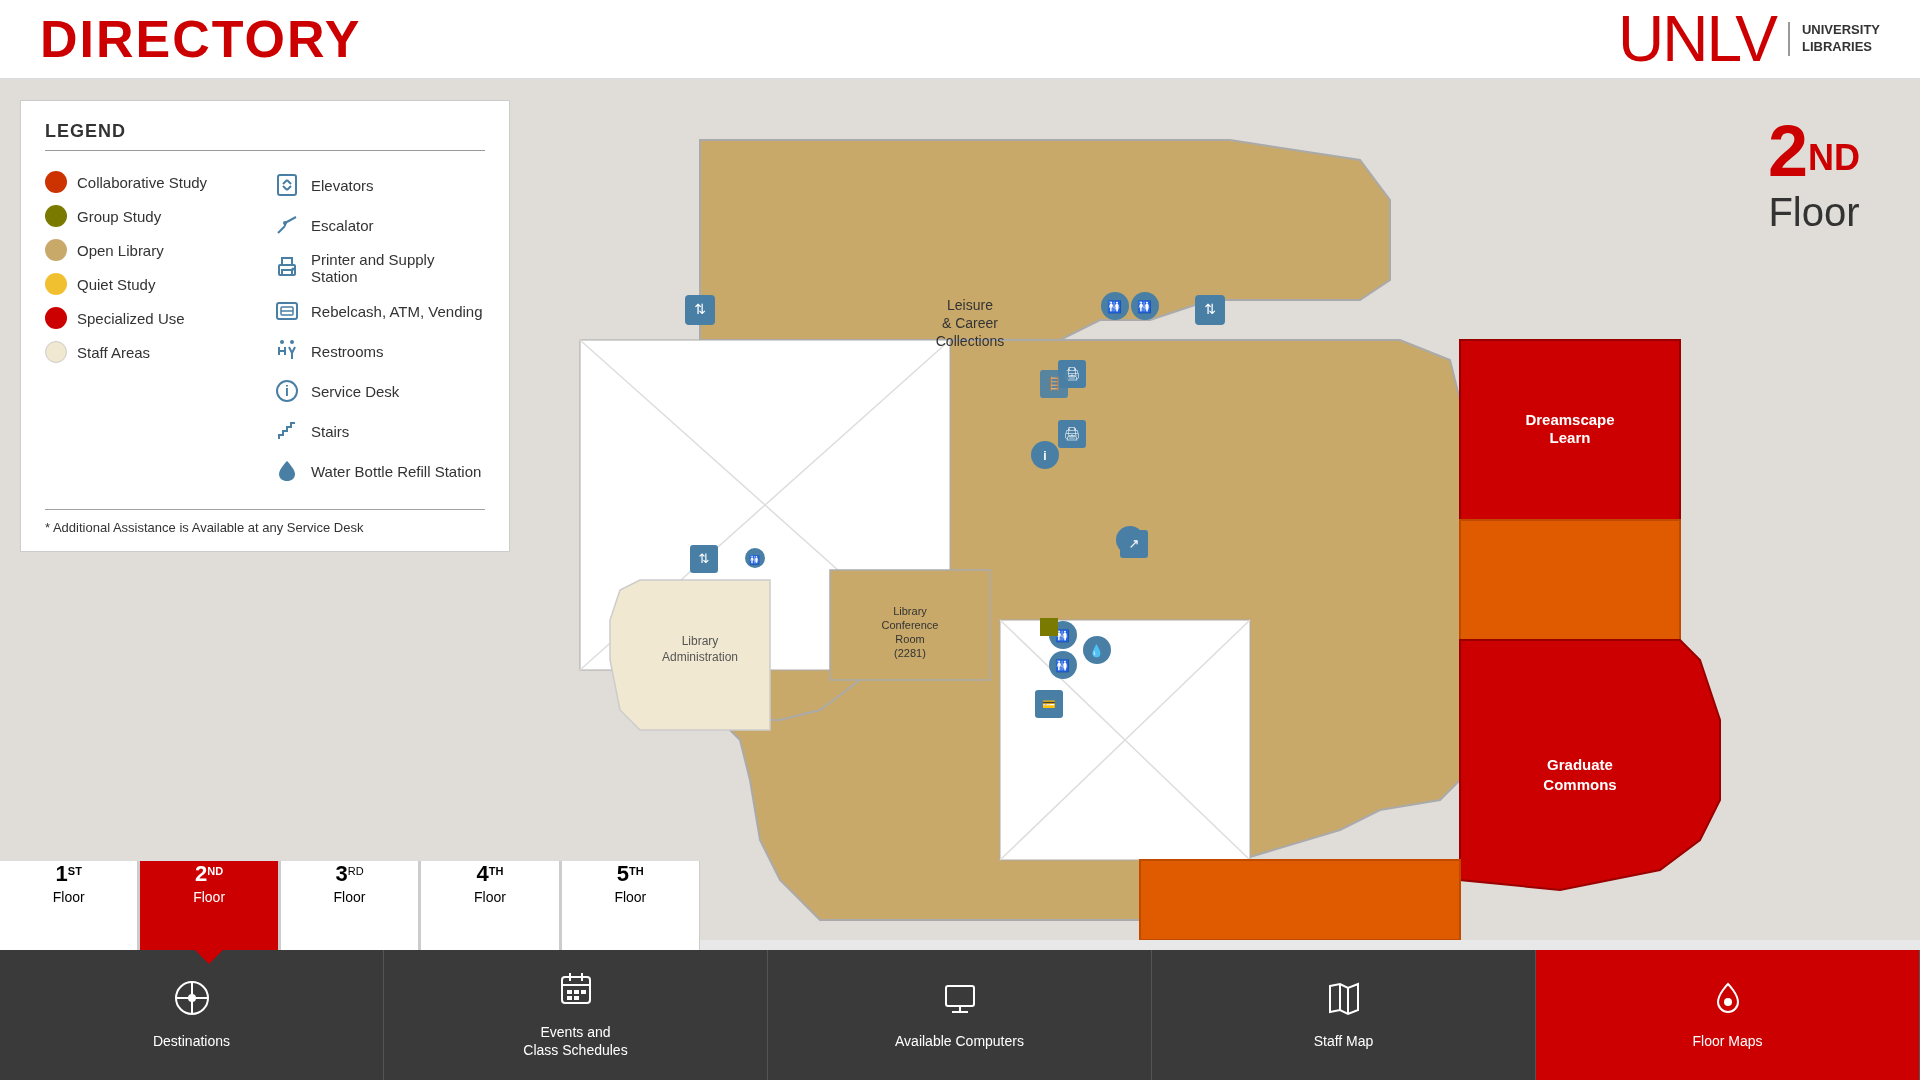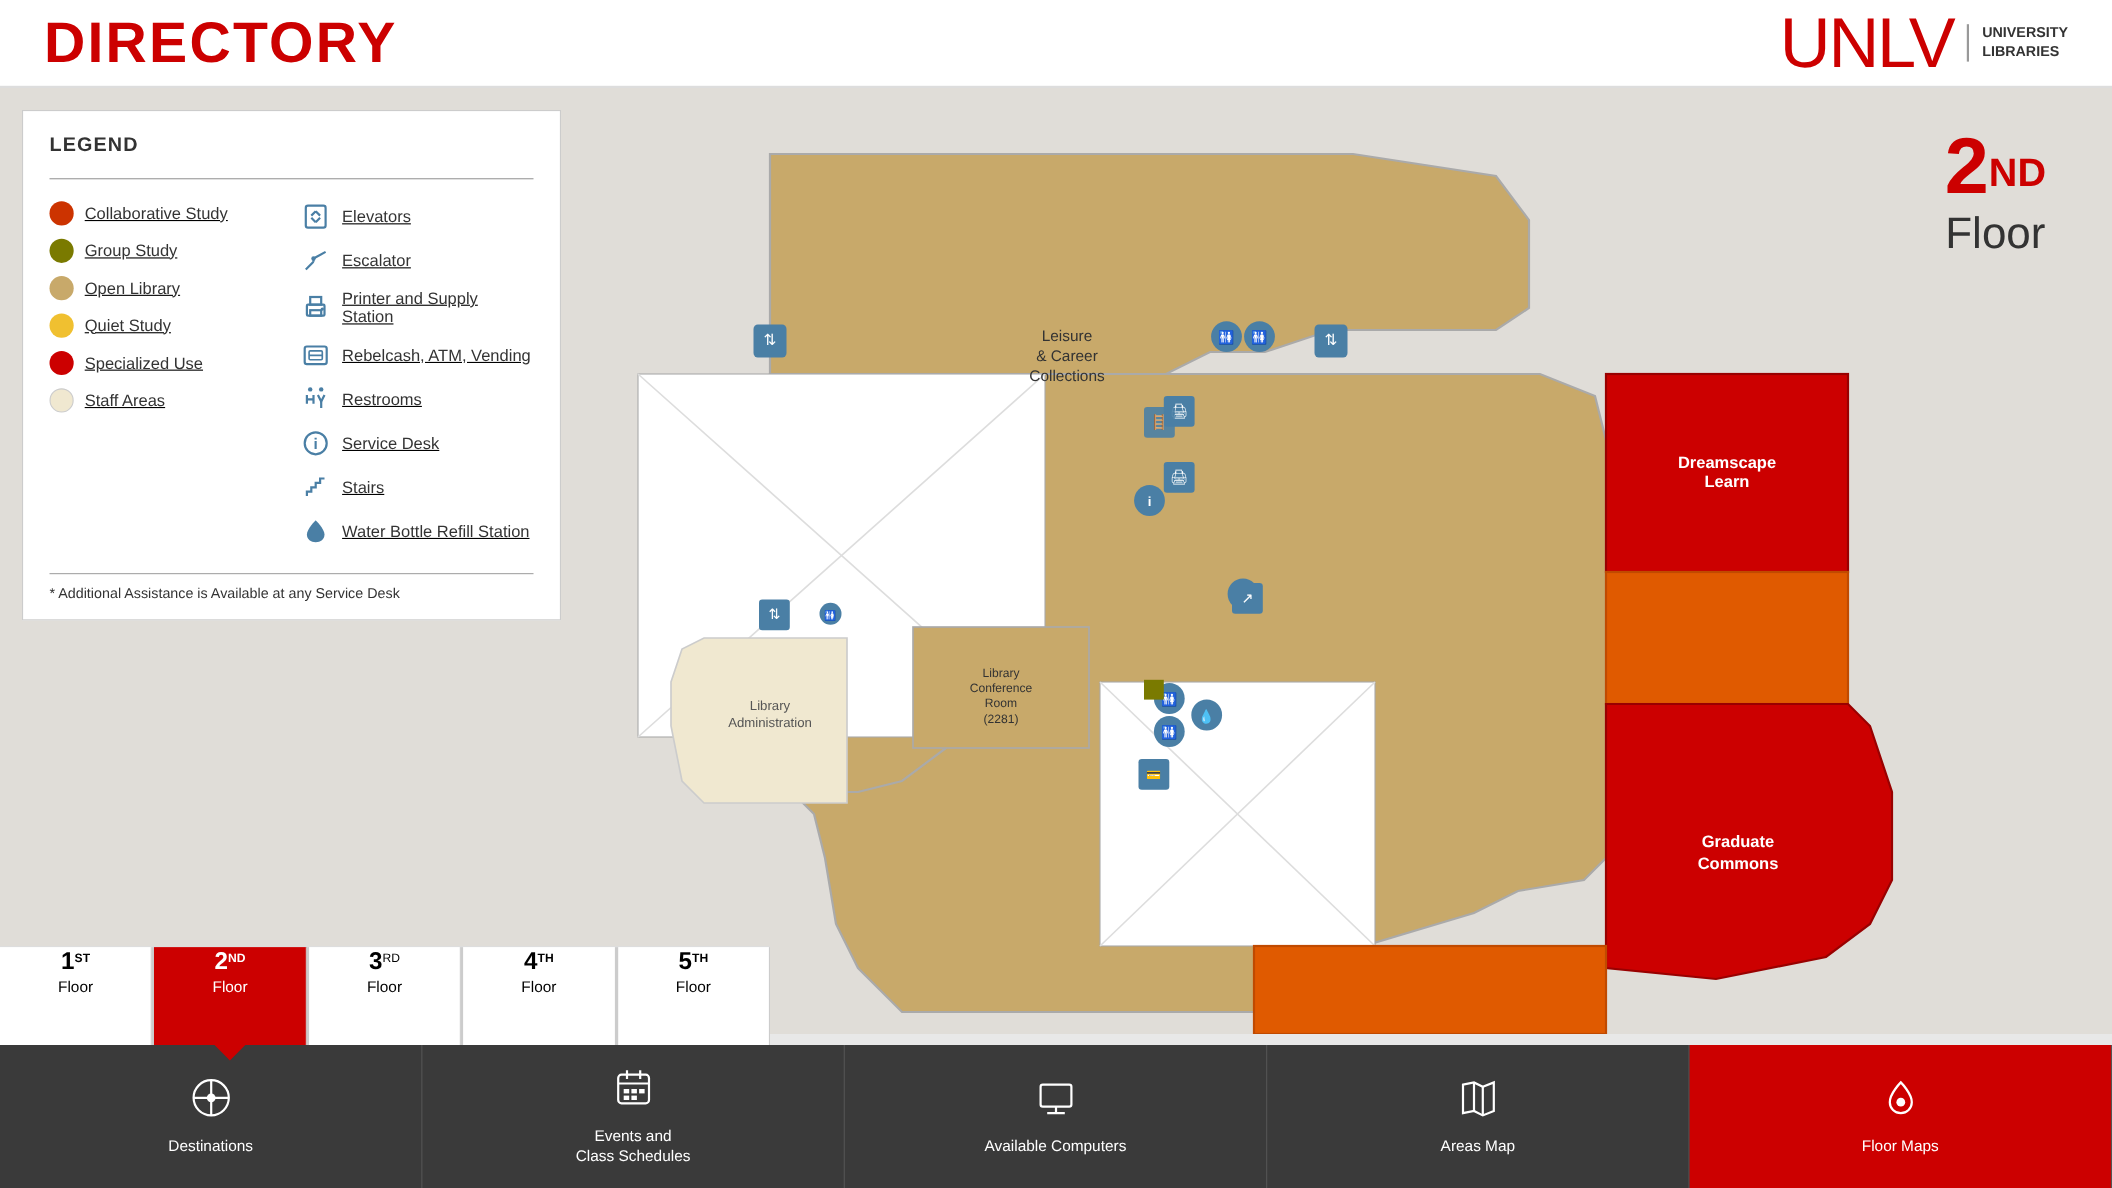--- a/index.html
+++ b/index.html
@@ -71,29 +71,28 @@
       background: white;
       border: 1px solid #ccc;
       padding: 20px 24px 16px;
       z-index: 5;
     }
     .legend-title {
       font-size: 18px;
       font-weight: bold;
       color: #333;
       border-bottom: 1px solid #999;
-      padding-bottom: 20px;
+      padding-bottom: 8px;
       margin-bottom: 14px;
       letter-spacing: 1px;
     }
     .legend-grid {
       display: grid;
       grid-template-columns: 1fr 1fr;
       gap: 16px;
-      text-decoration: underline;
     }
     .legend-col {
       display: flex;
       flex-direction: column;
       gap: 0;
     }
     .legend-item {
       display: flex;
       align-items: center;
       gap: 10px;
@@ -530,21 +529,21 @@
     <div class="toolbar-label">Available Computers</div>
   </div>
   <div class="toolbar-item">
     <div class="toolbar-icon">
       <svg width="36" height="36" viewBox="0 0 36 36">
           <polygon points="4,6 14,4 22,8 32,4 32,30 22,34 14,30 4,32" fill="none" stroke="white" stroke-width="2"></polygon>
           <line x1="14" y1="4" x2="14" y2="30" stroke="white" stroke-width="2"></line>
           <line x1="22" y1="8" x2="22" y2="34" stroke="white" stroke-width="2"></line>
         </svg>
     </div>
-    <div class="toolbar-label">Areas Map</div>
+    <div class="toolbar-label">Staff Map</div>
   </div>
   <div class="toolbar-item active" style="background:#cc0000;">
     <div class="toolbar-icon">
       <svg width="36" height="36" viewBox="0 0 36 36">
           <path d="M18 4 C18 4 8 14 8 22 C8 27.5 12.5 32 18 32 C23.5 32 28 27.5 28 22 C28 14 18 4 18 4Z" fill="none" stroke="white" stroke-width="2"></path>
           <circle cx="18" cy="22" r="4" fill="white"></circle>
         </svg>
     </div>
     <div class="toolbar-label">Floor Maps</div>
   </div>

